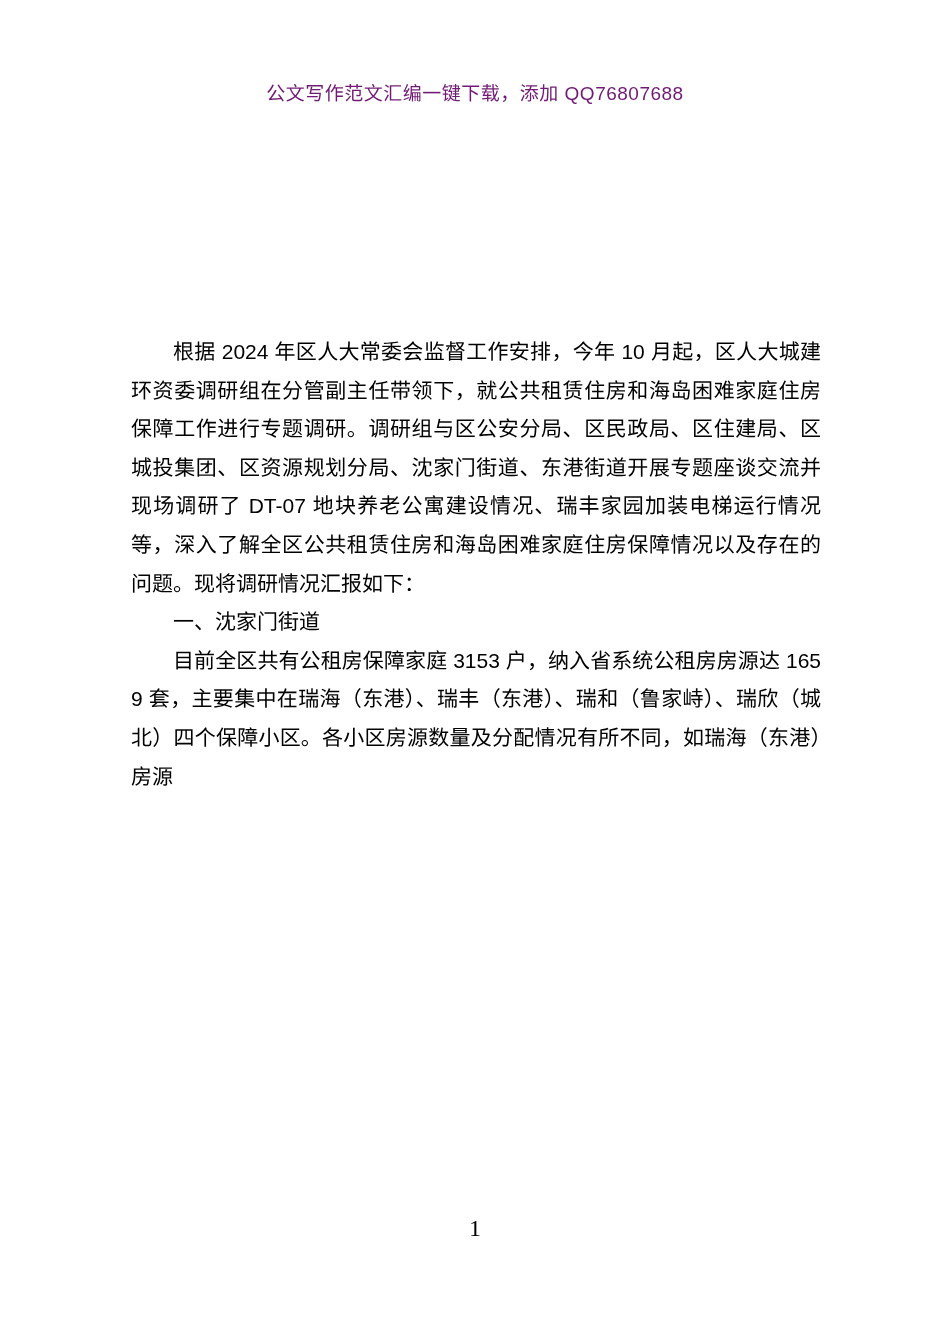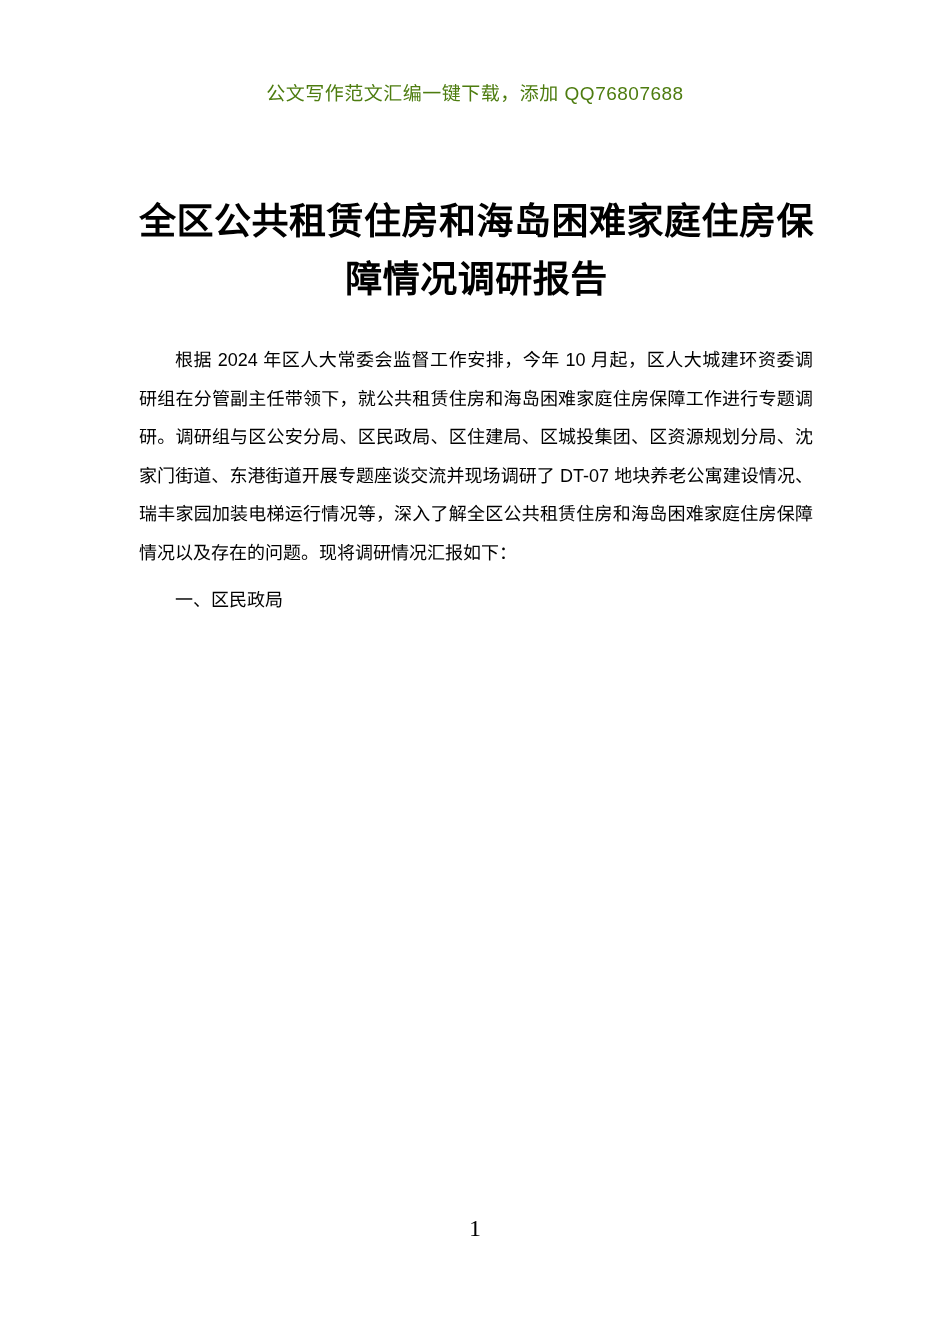--- a/index.html
+++ b/index.html
@@ -50,25 +50,25 @@
 
   
   .body-block {
     position: absolute;
     top: 333px;
     left: 131px;
     width: 690px;
   }
 
   .para {
-    font-size: 18px;
+    font-size: 21px;
     line-height: 38.6px;
     text-align: justify;
     text-justify: inter-ideograph;
-    margin: 8px;
+    margin: 0;
     letter-spacing: 0px;
     word-break: break-all;
   }
 
   .para.indent {
     text-indent: 2em;
   }
 
   .para.heading-indent {
     text-indent: 2em;
@@ -84,28 +84,28 @@
     font-size: 24px;
     font-family: "Liberation Serif", "DejaVu Serif", serif;
     line-height: 1;
   }
 </style>
 </head>
 <body>
 
 <div class="page" style="background: rgb(255, 255, 255);">
 
-  <div class="promo-header" style="color: #4d7c0f;">公文写作范文汇编一键下载，添加 QQ76807688</div>
+  <div class="promo-header" style="color: #701a75;">公文写作范文汇编一键下载，添加 QQ76807688</div>
 
-  <h1 class="doc-title">全区公共租赁住房和海岛困难家庭住房保障情况调研报告</h1>
 
   <div class="body-block">
     <p class="para indent">根据 2024 年区人大常委会监督工作安排，今年 10 月起，区人大城建环资委调研组在分管副主任带领下，就公共租赁住房和海岛困难家庭住房保障工作进行专题调研。调研组与区公安分局、区民政局、区住建局、区城投集团、区资源规划分局、沈家门街道、东港街道开展专题座谈交流并现场调研了 DT-07 地块养老公寓建设情况、瑞丰家园加装电梯运行情况等，深入了解全区公共租赁住房和海岛困难家庭住房保障情况以及存在的问题。现将调研情况汇报如下：</p>
 
-    <p class="para heading-indent">一、区民政局</p>
+    <p class="para heading-indent">一、沈家门街道</p>
 
 
 
+    <p class="para indent">目前全区共有公租房保障家庭 3153 户，纳入省系统公租房房源达 1659 套，主要集中在瑞海（东港）、瑞丰（东港）、瑞和（鲁家峙）、瑞欣（城北）四个保障小区。各小区房源数量及分配情况有所不同，如瑞海（东港）房源</p>
   </div>
 
   <div class="page-number">1</div>
 
 </div>
 
 </body></html>

